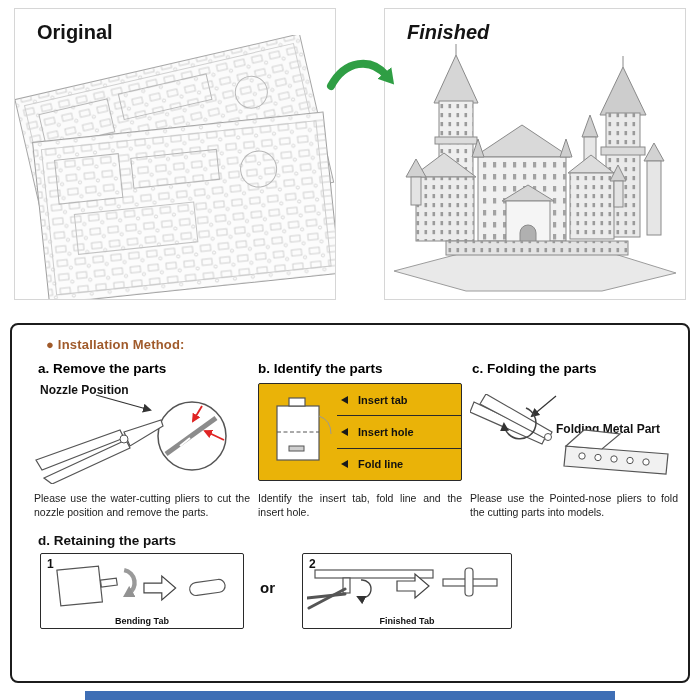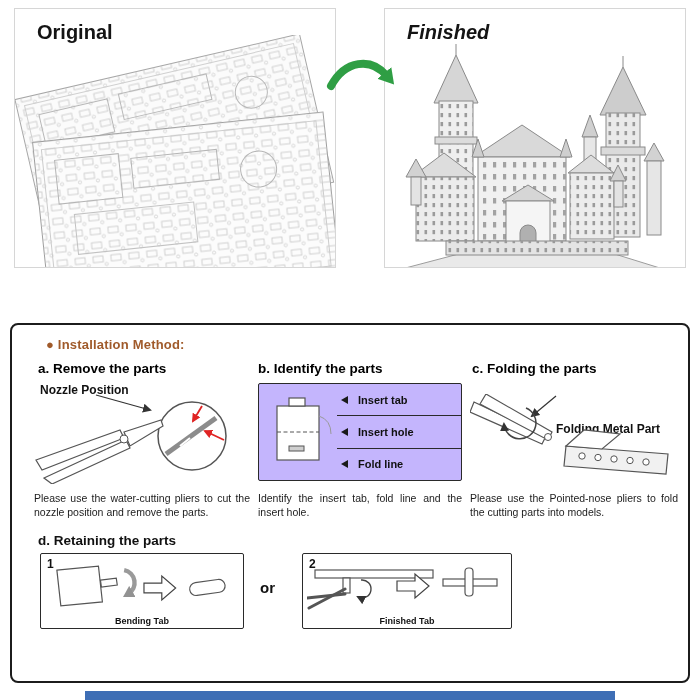--- a/index.html
+++ b/index.html
@@ -8,21 +8,21 @@
     font-family: "Liberation Sans", sans-serif;
     background: #ffffff;
     position: relative;
     overflow: hidden;
     color: #111;
   }
   .page { position: absolute; inset: 0; background: #fff; }
 
   
   .panel {
-    position: absolute; top: 8px; height: 260px;
+    position: absolute; top: 8px; height: 292px;
     border: 1px solid #d6d6d6; background: #fff; overflow: hidden;
   }
   .panel-original { left: 14px; width: 322px; }
   .panel-finished { left: 384px; width: 302px; font-style: italic; }
   .panel-title {
     position: absolute; top: 12px; left: 22px; z-index: 3;
     font-size: 20px; font-weight: bold; color: #141414;
   }
   .sheets-svg { position: absolute; left: 0; top: 26px; width: 322px; height: 264px; }
   .castle-svg { position: absolute; left: 5px; top: 30px; width: 292px; height: 260px; }
@@ -48,21 +48,21 @@
   .illu-c { left: 458px; width: 210px; }
   .callout {
     position: absolute; font-size: 12px; font-weight: bold; color: #111; white-space: nowrap;
   }
   .callout-a { left: 6px; top: 2px; }
   .callout-c { left: 86px; top: 0; margin-top: 41px; }
   .illu svg.draw { position: absolute; left: 0; top: 13px; width: 100%; height: 90px; }
 
   .identify-box {
     position: absolute; left: 246px; top: 58px; width: 204px; height: 98px;
-    border: 1.5px solid #2a2a2a; border-radius: 2px; background: #c4b5fd;
+    border: 1.5px solid #2a2a2a; border-radius: 2px; background: #eab308;
   }
   .identify-part { position: absolute; left: 2px; top: 2px; width: 80px; height: 92px; }
   .identify-rows {
     position: absolute; left: 78px; top: 0; right: 0; bottom: 0;
     display: flex; flex-direction: column;
   }
   .identify-row { flex: 1; display: flex; align-items: center; position: relative; }
   .identify-row + .identify-row { border-top: 1px solid #2a2a2a; }
   .tri {
     width: 0; height: 0; margin-left: 4px;

